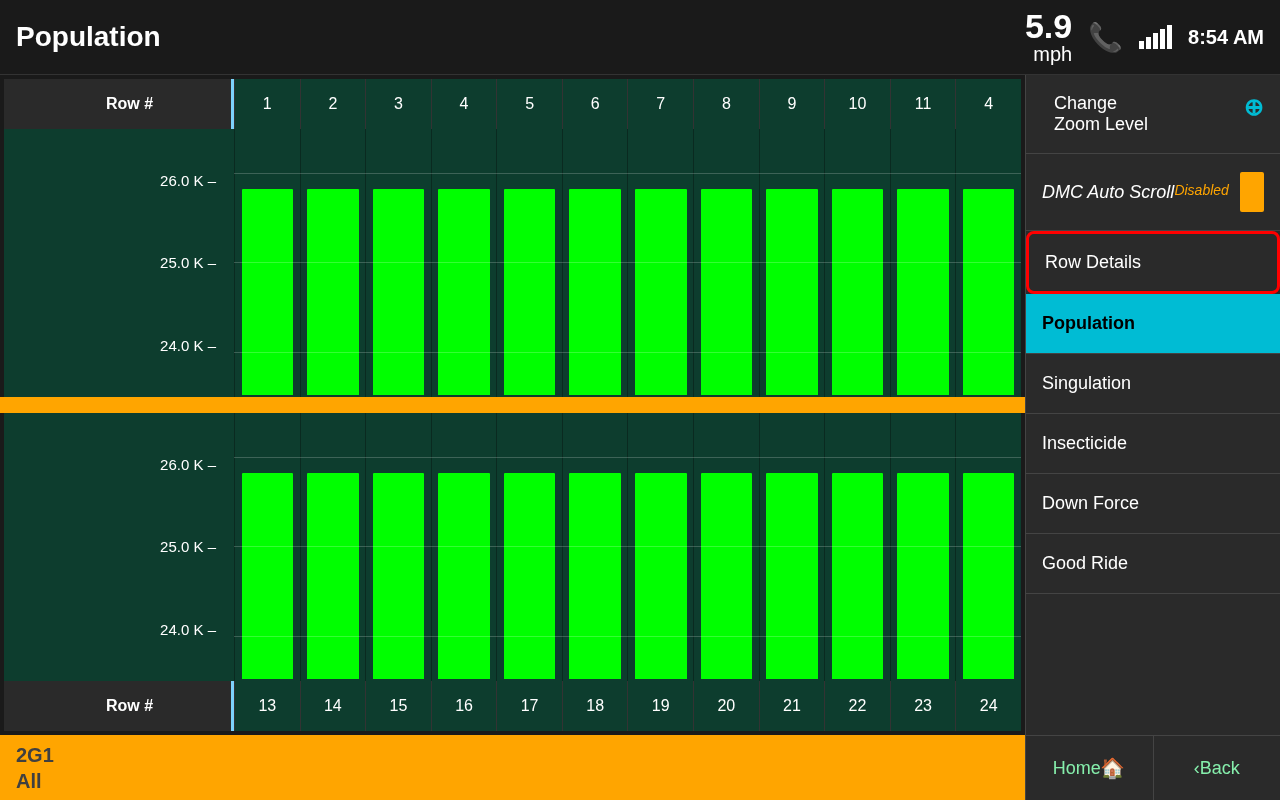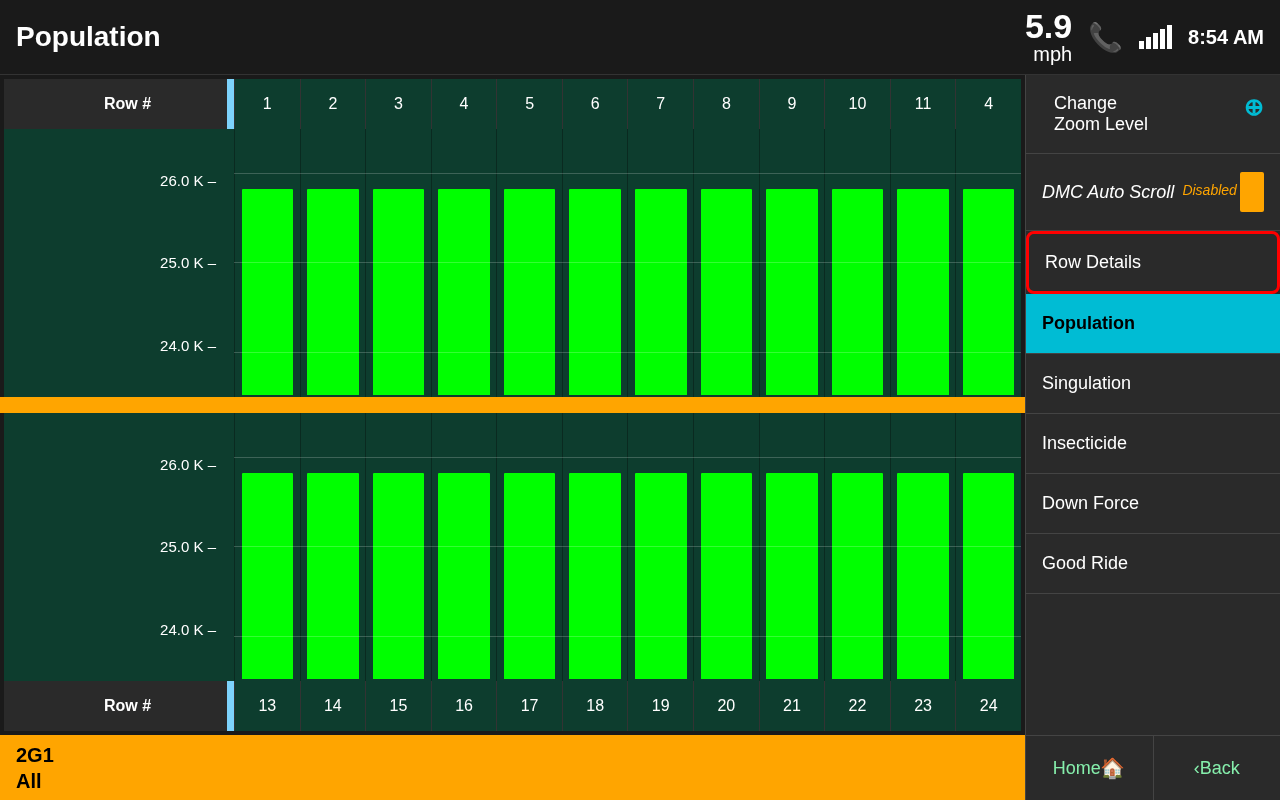--- a/index.html
+++ b/index.html
@@ -111,21 +111,21 @@
 
     .row-header {
       background: #2a2a2a;
       color: white;
       font-size: 16px;
       font-weight: bold;
       display: flex;
       align-items: center;
       justify-content: center;
       width: 230px;
-      border-right: 7px solid #7dd3fc;
+      border-right: 3px solid #7dd3fc;
       padding-left: 24px;
     }
 
     .col-header {
       flex: 1;
       display: flex;
       align-items: center;
       justify-content: center;
       color: white;
       font-size: 16px;
@@ -170,21 +170,21 @@
       background: #FFA500;
       height: 65px;
       display: flex;
       align-items: center;
       padding: 8px 16px;
     }
 
     .status-text {
       font-size: 20px;
       font-weight: bold;
-      color: #000000;
+      color: #404040;
       line-height: 1.3;
     }
 
     
     .sidebar {
       width: 255px;
       background: #2a2a2a;
       display: flex;
       flex-direction: column;
       border-left: 1px solid #444;
@@ -226,21 +226,20 @@
     }
 
     .dmc-scroll {
       display: flex;
       font-style: italic;
     }
 
     .dmc-disabled {
       color: #FFA500;
       font-size: 14px;
-      margin-left: 8px;
     }
 
     .dmc-toggle {
       width: 24px;
       height: 40px;
       background: #FFA500;
       display: inline-block;
       border-radius: 2px;
     }
 

